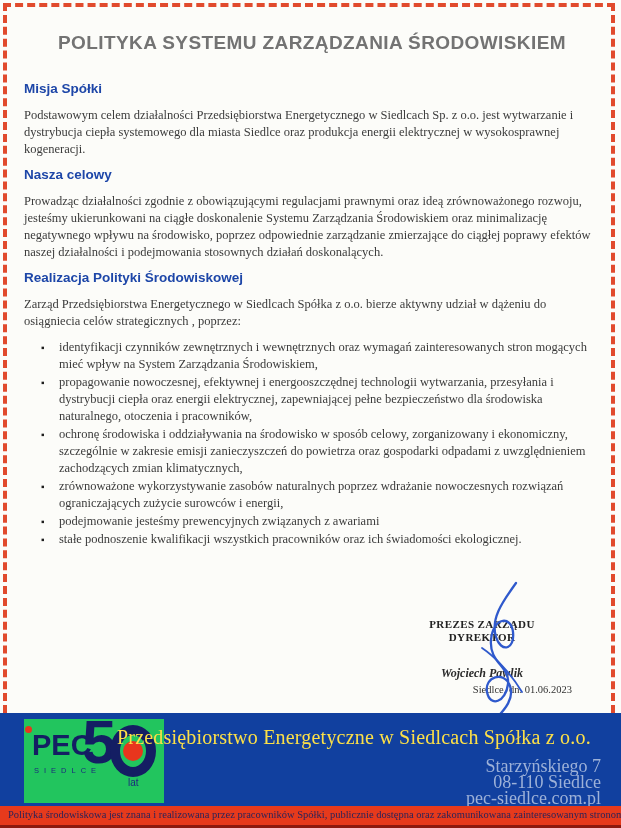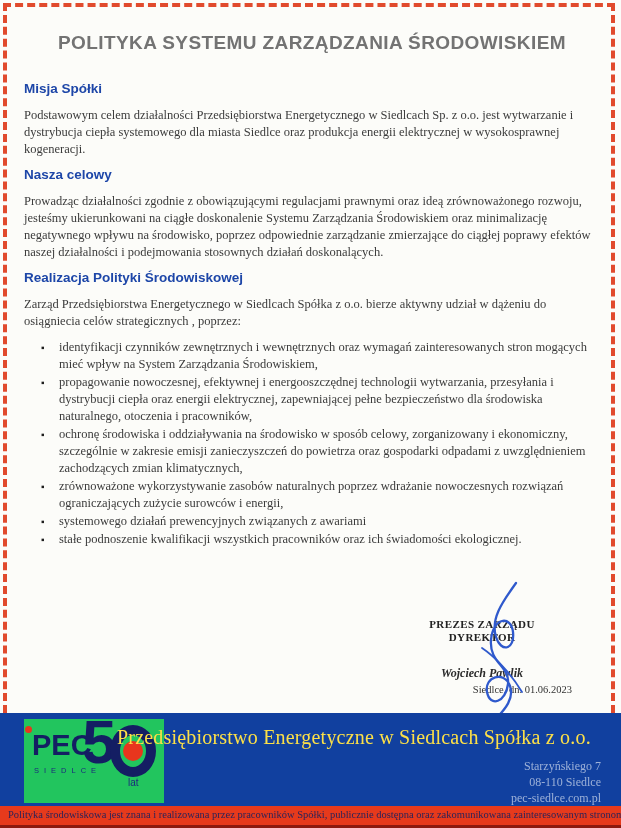--- a/index.html
+++ b/index.html
@@ -67,21 +67,21 @@
     position:absolute;left:0;bottom:22px;width:621px;height:93px;
     background:#11409f;
   }
   .footer-company{
     position:absolute;left:117px;top:13px;width:490px;
     font-family:"Liberation Serif", serif;
     font-size:20px;color:#fde047;letter-spacing:.2px;
   }
   .footer-address{
     position:absolute;right:20px;top:45px;text-align:right;
-    font-size:12px;line-height:16px;color:#9db1d8;
+    font-size:18px;line-height:16px;color:#9db1d8;
   }
   
   .logo{position:absolute;left:24px;top:6px;width:140px;height:84px;background:#22c55e;}
   .logo-pec{
     position:absolute;left:8px;top:10px;
     font-family:"Liberation Sans", sans-serif;
     font-weight:900;font-size:29px;color:#141e63;letter-spacing:0;
   }
   .logo-pec-dot{
     display:inline-block;width:7px;height:7px;border-radius:50%;
@@ -136,21 +136,21 @@
   <p class="body-par">Prowadząc działalności zgodnie z obowiązującymi regulacjami prawnymi oraz ideą zrównoważonego rozwoju, jesteśmy ukierunkowani na ciągłe doskonalenie Systemu Zarządzania Środowiskiem oraz minimalizację negatywnego wpływu na środowisko, poprzez odpowiednie zarządzanie zmierzające do ciągłej poprawy efektów naszej działalności i podejmowania stosownych działań doskonalących.</p>
 
   <h2 class="sec-heading">Realizacja Polityki Środowiskowej</h2>
   <p class="body-par">Zarząd Przedsiębiorstwa Energetycznego w Siedlcach Spółka z o.o. bierze aktywny udział w dążeniu do osiągniecia celów strategicznych , poprzez:</p>
 
   <ul class="policy-list">
     <li>identyfikacji czynników zewnętrznych i wewnętrznych oraz wymagań zainteresowanych stron mogących mieć wpływ na System Zarządzania Środowiskiem,</li>
     <li>propagowanie nowoczesnej, efektywnej i energooszczędnej technologii wytwarzania, przesyłania i dystrybucji ciepła oraz energii elektrycznej, zapewniającej pełne bezpieczeństwo dla środowiska naturalnego, otoczenia i pracowników,</li>
     <li>ochronę środowiska i oddziaływania na środowisko w sposób celowy, zorganizowany i ekonomiczny, szczególnie w zakresie emisji zanieczyszczeń do powietrza oraz gospodarki odpadami z uwzględnieniem zachodzących zmian klimatycznych,</li>
     <li>zrównoważone wykorzystywanie zasobów naturalnych poprzez wdrażanie nowoczesnych rozwiązań ograniczających zużycie surowców i energii,</li>
-    <li>systemowego działań prewencyjnych związanych z awariami</li>
+    <li>podejmowanie jesteśmy prewencyjnych związanych z awariami</li>
     <li>stałe podnoszenie kwalifikacji wszystkich pracowników oraz ich świadomości ekologicznej.</li>
   </ul>
 </div>
 
 <div class="signature">
   <div class="sig-role">PREZES ZARZĄDU</div>
   <div class="sig-role">DYREKTOR</div>
   <div class="sig-name">Wojciech Pawlik</div>
   <div class="sig-date">Siedlce, dn. 01.06.2023</div>
 </div>

